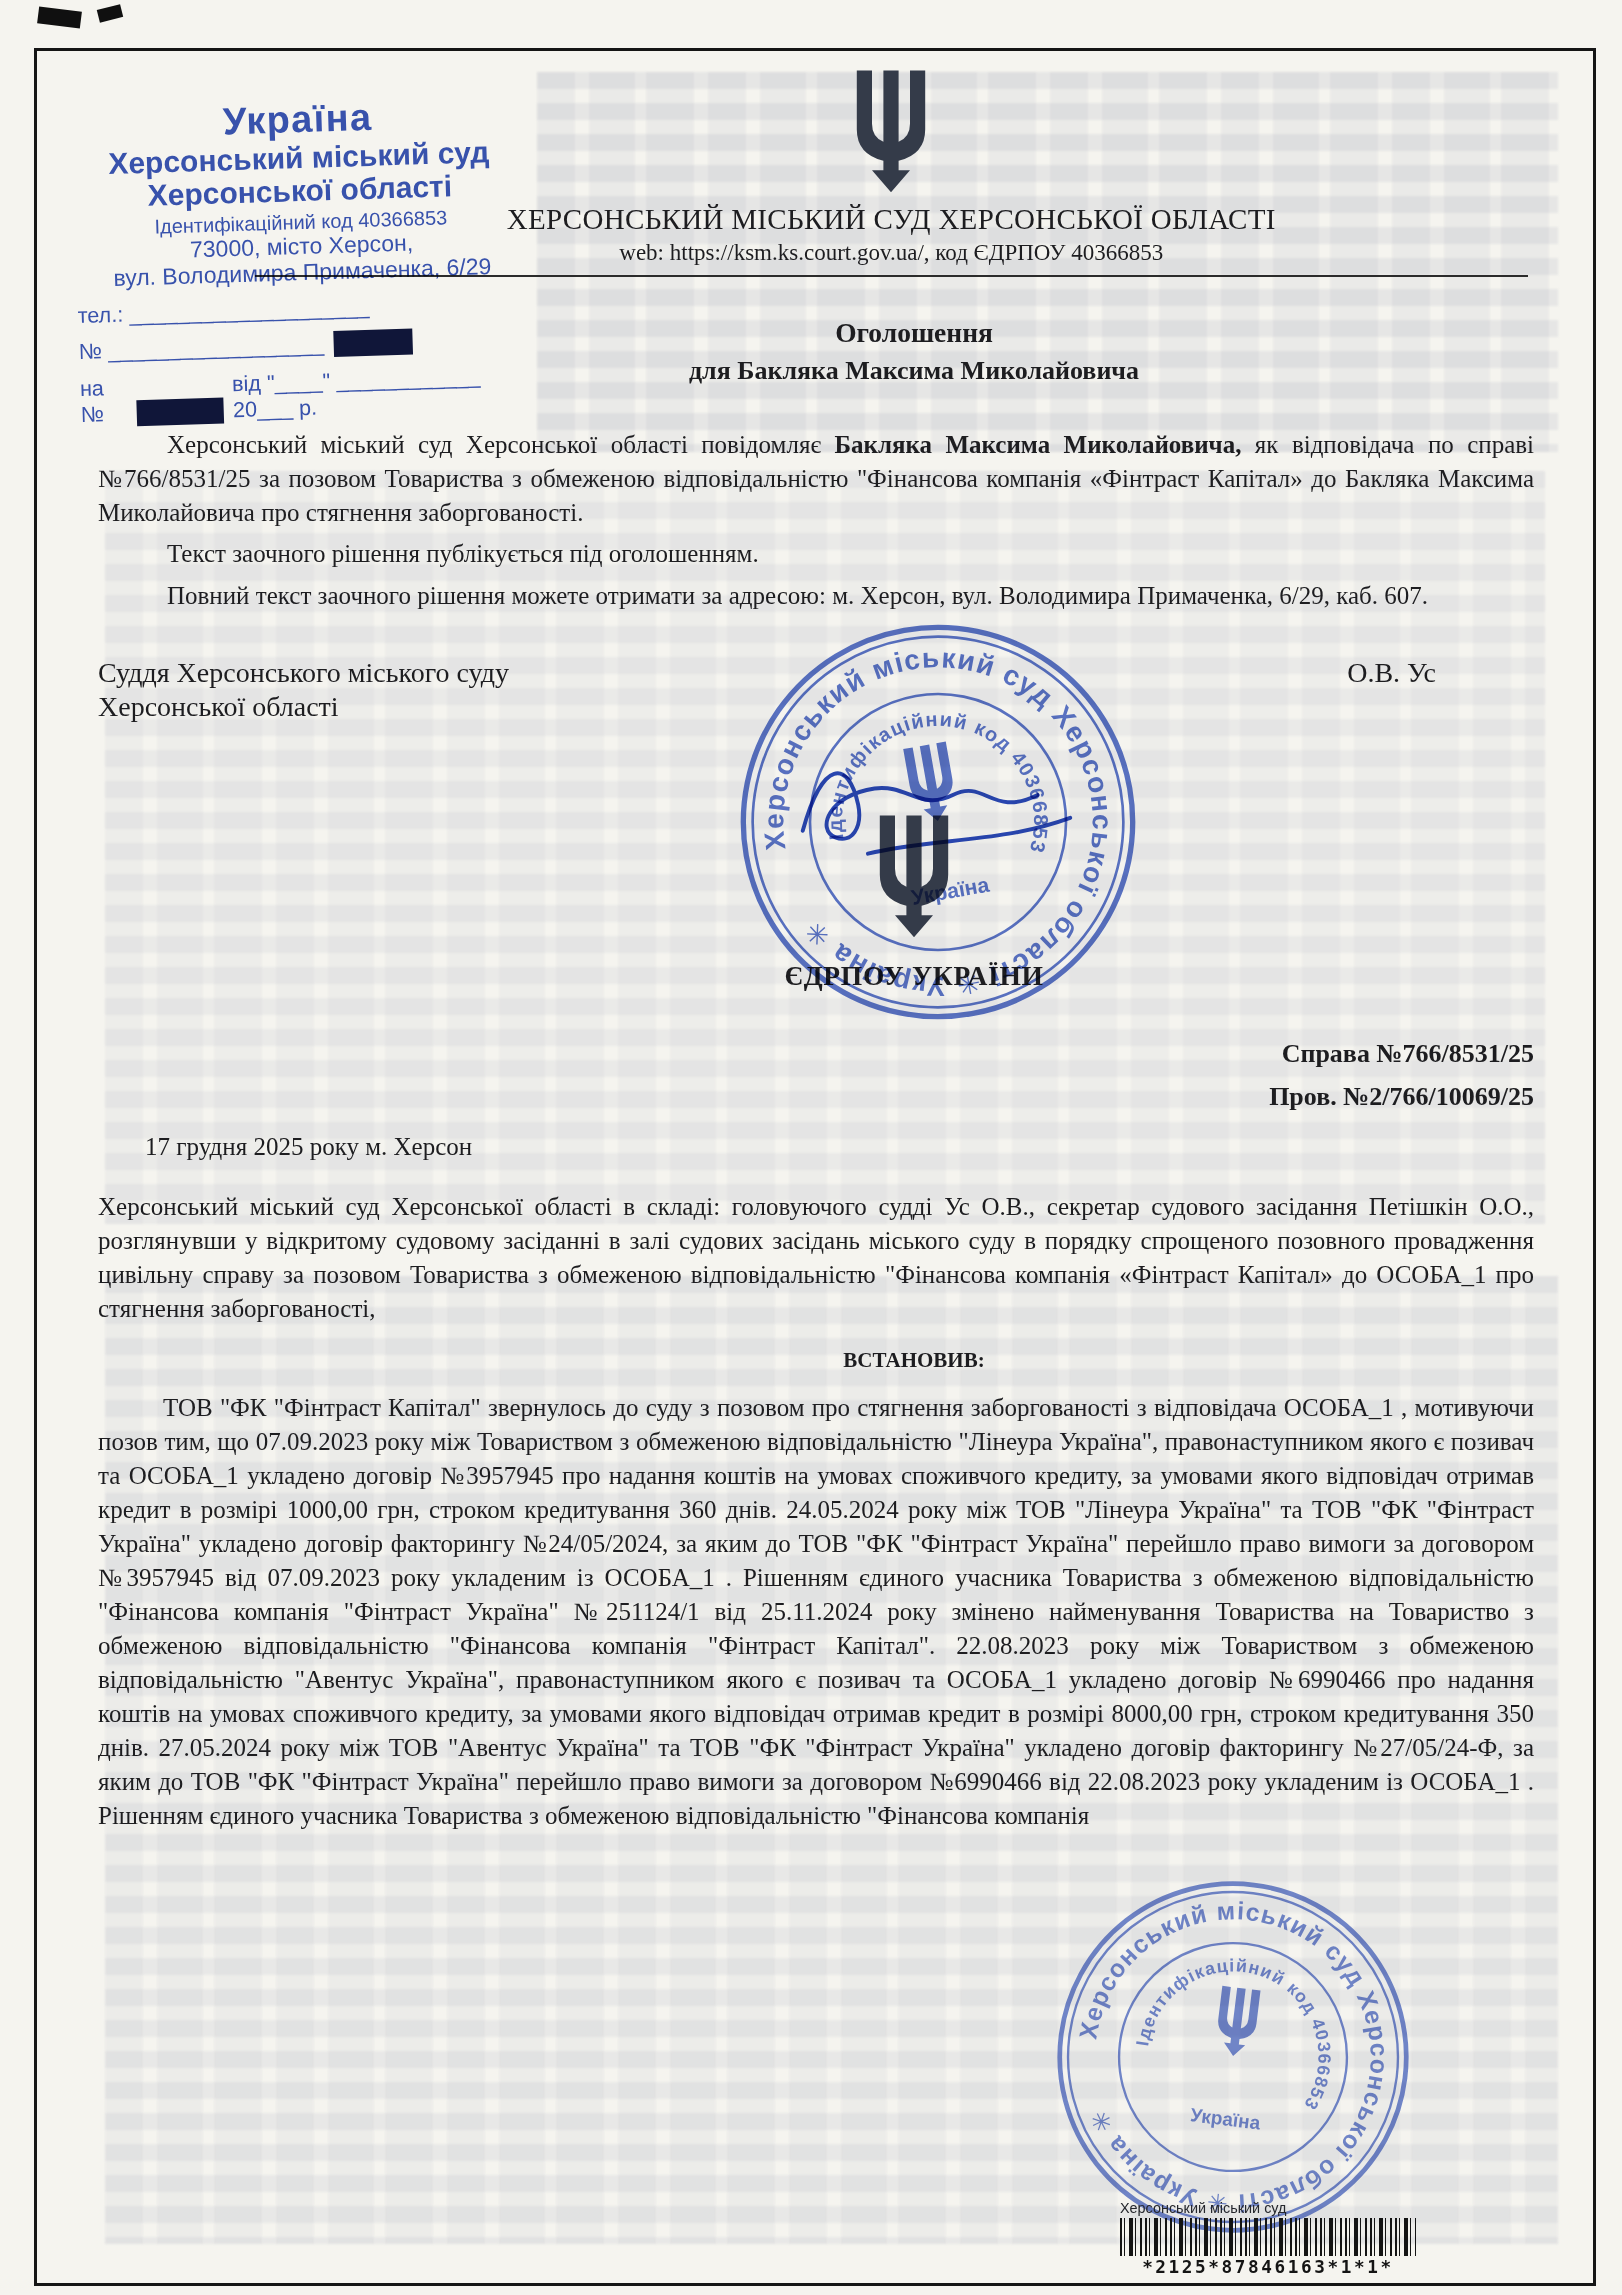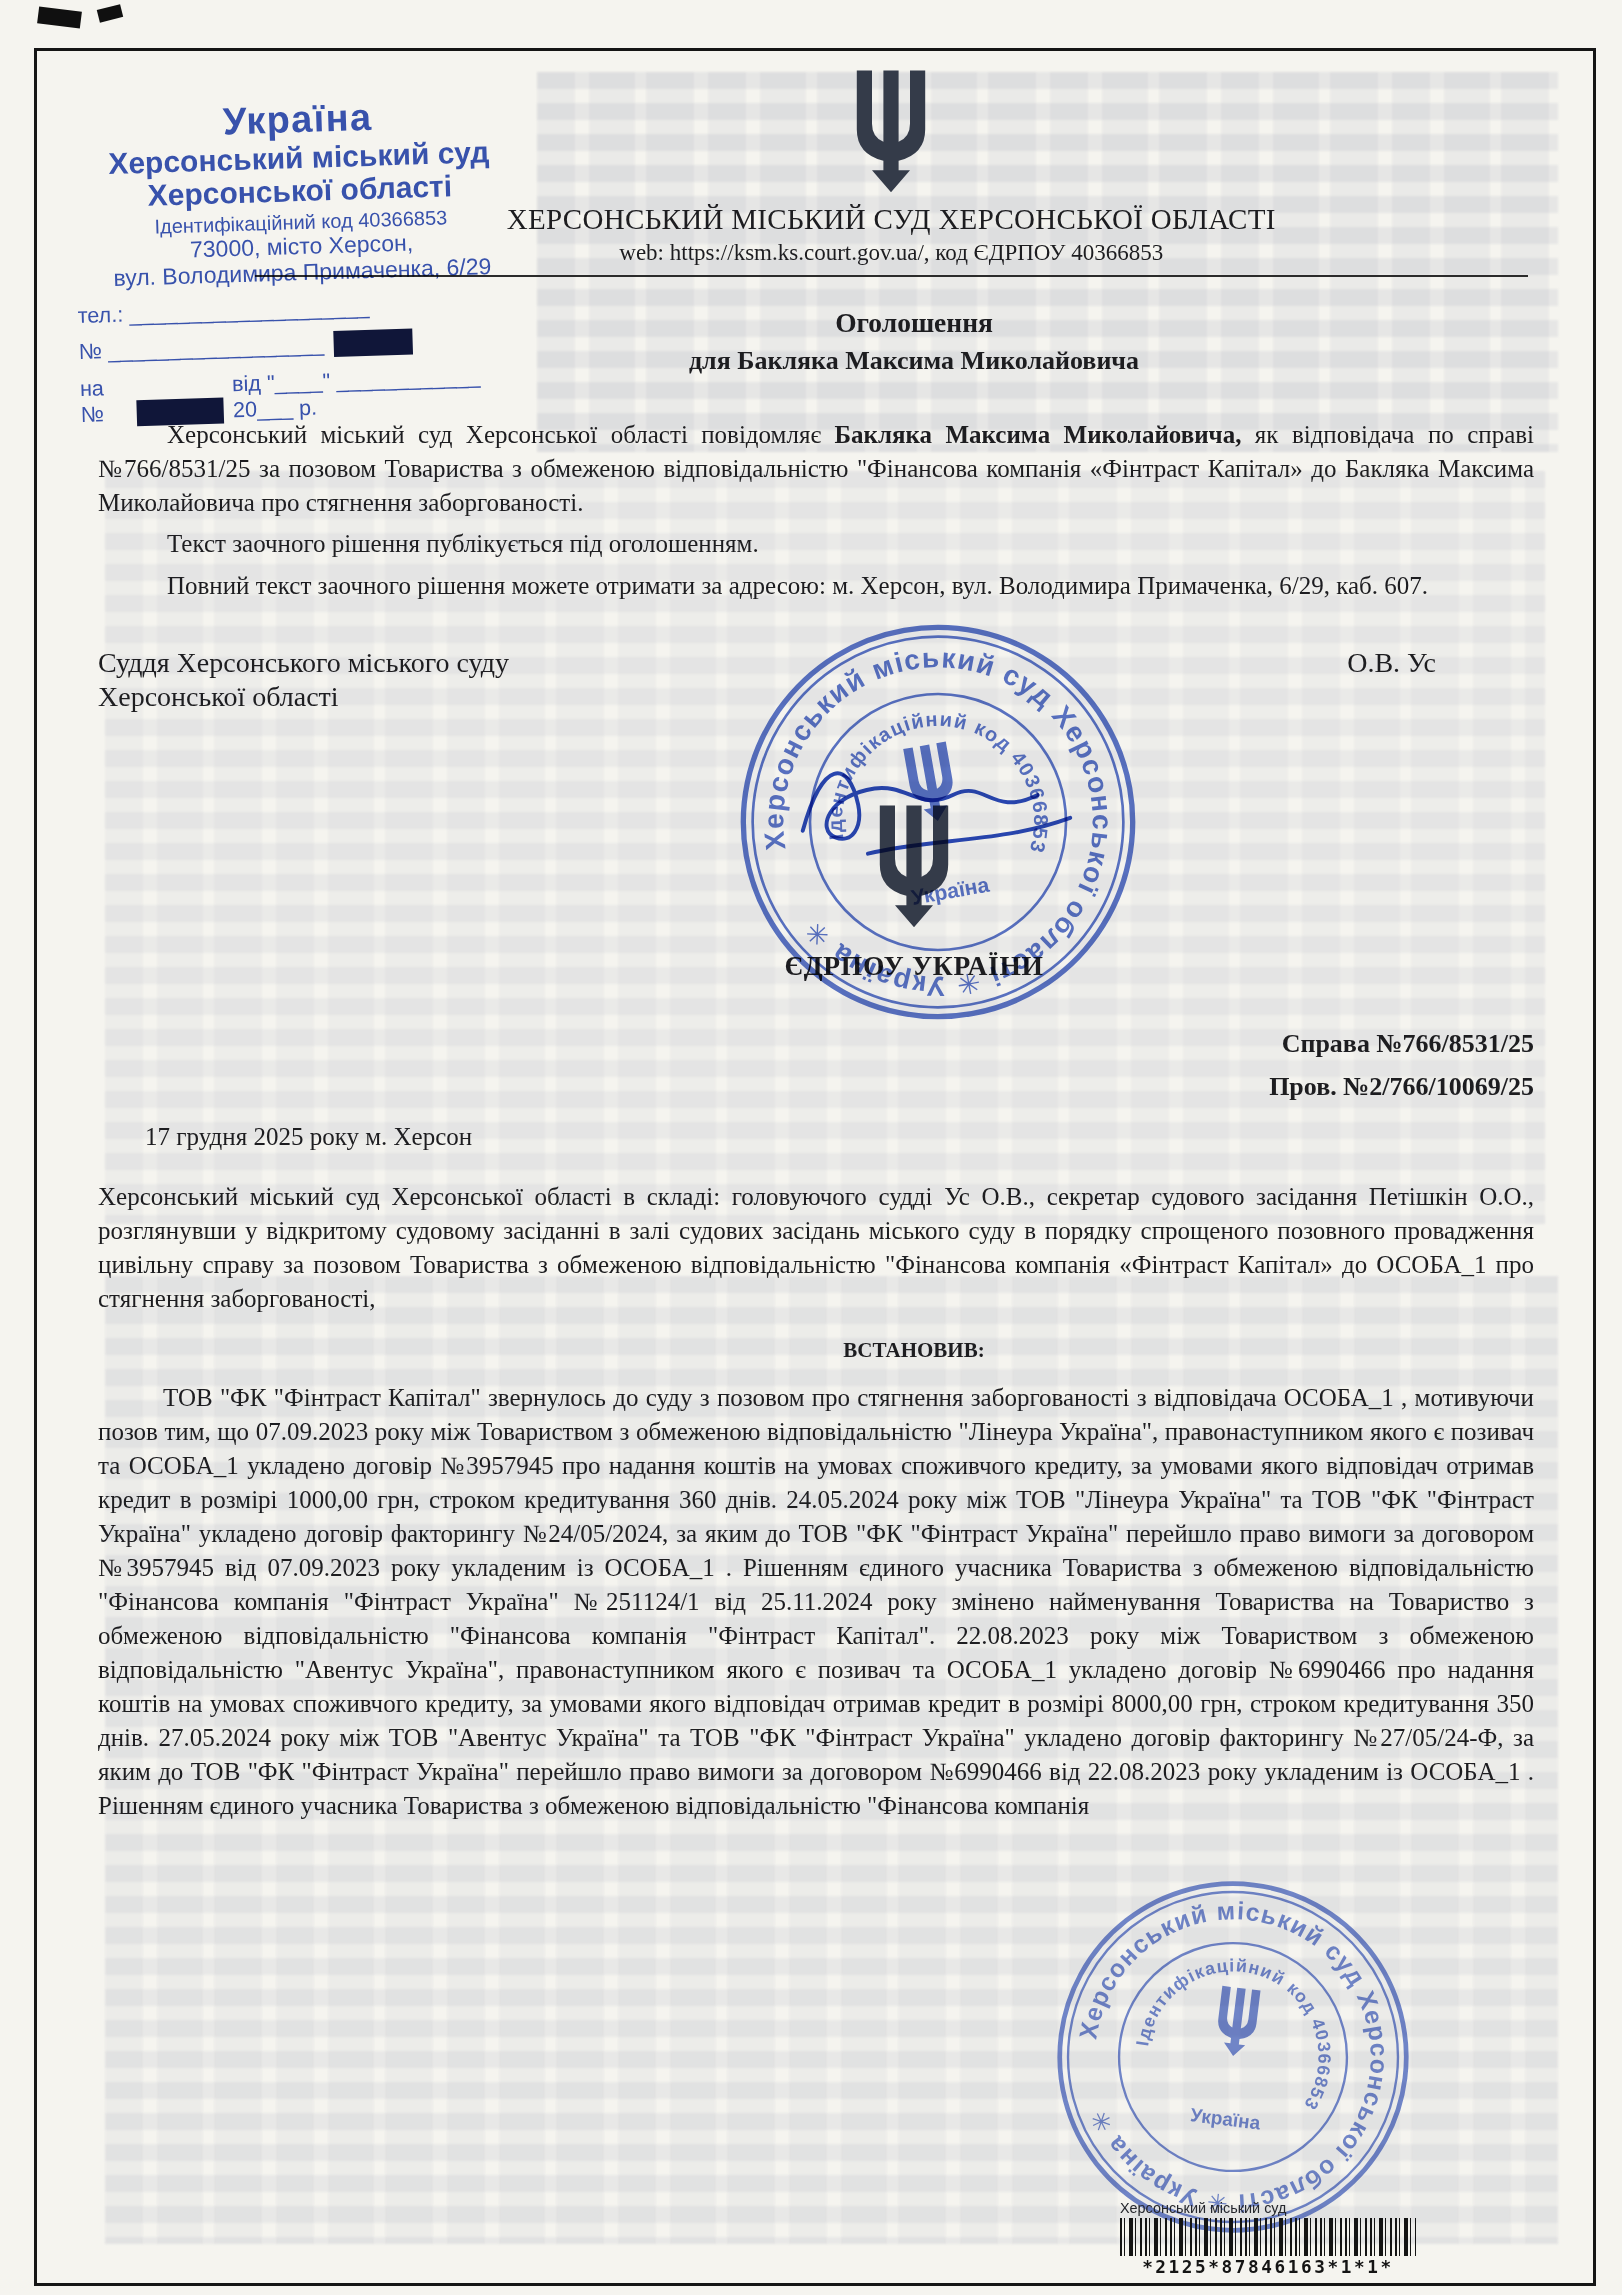--- a/index.html
+++ b/index.html
@@ -68,21 +68,21 @@
   .cs-country { font-size: 38px; font-weight: bold; letter-spacing: 1.3px; }
   .cs-court { font-size: 30px; font-weight: bold; line-height: 1.1; }
   .cs-id { font-size: 20px; margin-top: 3.9px; }
   .cs-addr { font-size: 23px; line-height: 1.12; }
   .cs-row { font-size: 21.6px; text-align: left; margin-top: 10.5px; display: flex; align-items: flex-end; gap: 9.2px; }
   .redact { display: inline-block; background: #10173d; height: 26px; }
   .r1 { width: 79px; } .r2 { width: 98px; }
 
   
   .centered { text-align: center; padding-left: 196px; }
-  .h-announce { font-size: 27.5px; font-weight: bold; margin-top: 30px; }
+  .h-announce { font-size: 27.5px; font-weight: bold; margin-top: 40px; }
   .h-addressee { font-size: 26px; font-weight: bold; margin-top: 6.5px; }
   .para { font-size: 25px; line-height: 34px; text-align: justify; text-indent: 69px; margin-top: 7.9px; }
   .para.first { margin-top: 42px; }
   .judge { display: flex; justify-content: space-between; margin-top: 43px; font-size: 28px; line-height: 34px; }
   .judge-name { margin-right: 98px; }
 
   .trident2-wrap { margin-top: 84px; }
   .h-decision { font-size: 29px; font-weight: bold; margin-top: 29px; letter-spacing: 0.7px; }
   .h-imenem { font-size: 27.5px; font-weight: bold; margin-top: 17px; letter-spacing: 0.7px; }
   .case-lines { text-align: right; margin-top: 41px; font-size: 26px; font-weight: bold; line-height: 1.65; }

